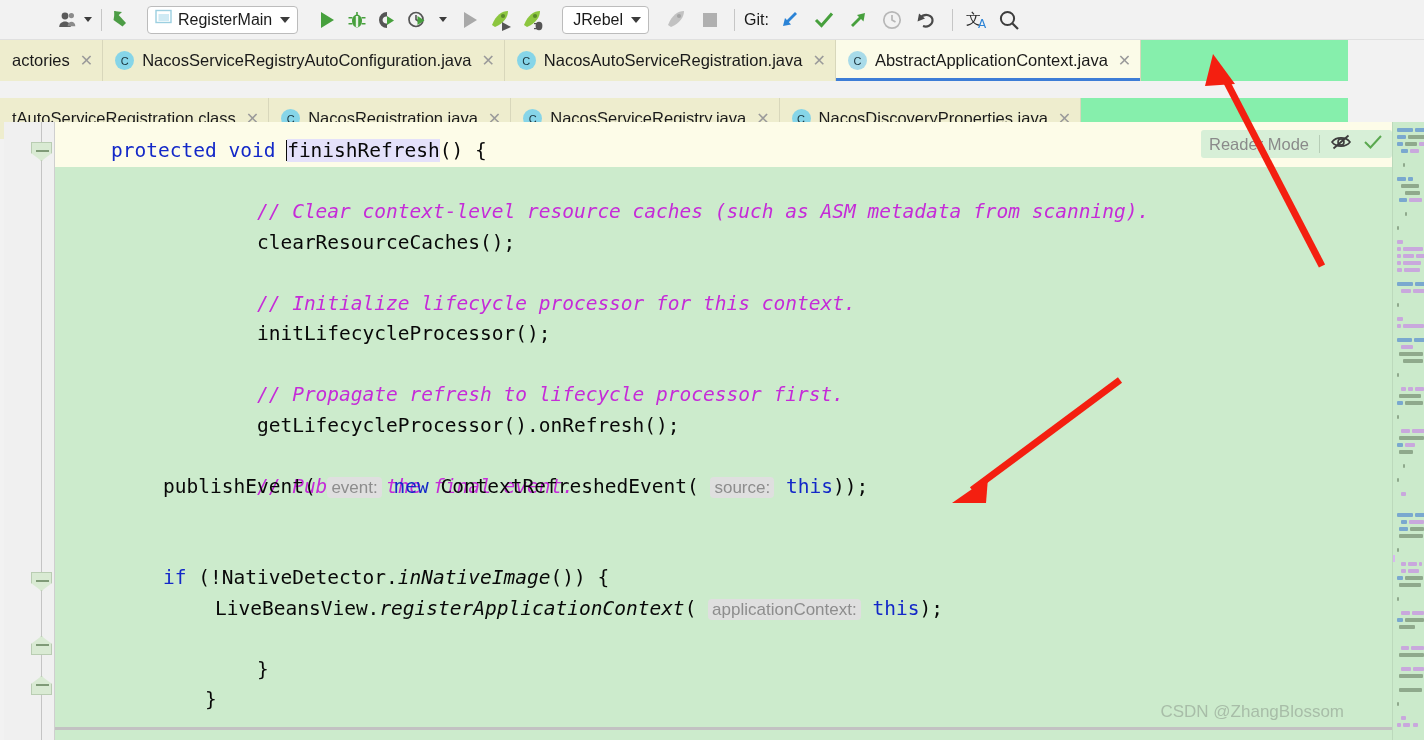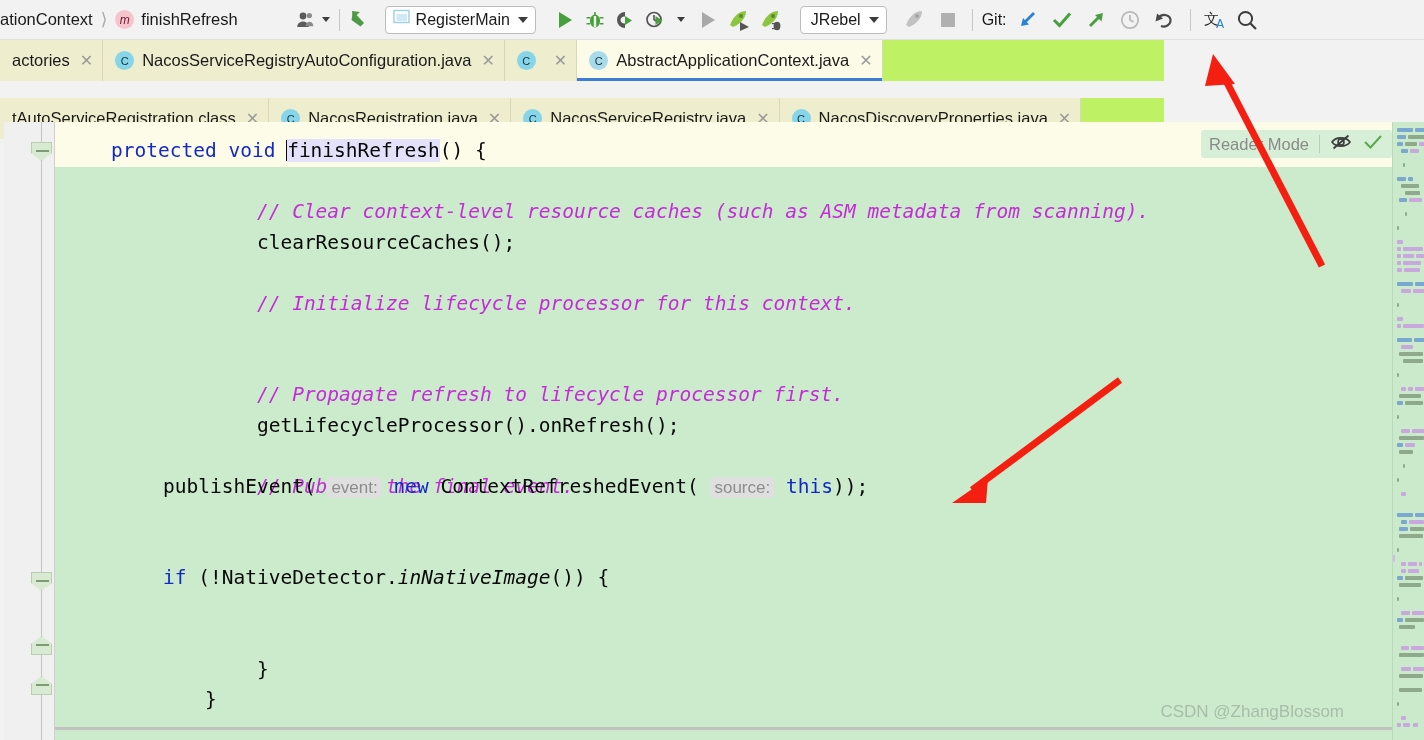--- a/index.html
+++ b/index.html
@@ -40,22 +40,22 @@
     background: #fff; border: 1px solid #bcbcbc; border-radius: 4px;
     flex: 0 0 auto;
   }
   .combo-label { font-size: 16px; color: #1a1a1a; white-space: nowrap; margin: 0 8px 0 4px; }
   .caret { width: 0; height: 0; border-left: 5px solid transparent; border-right: 5px solid transparent; border-top: 6px solid #3c3c3c; }
   .caret-sm { width: 0; height: 0; border-left: 4.5px solid transparent; border-right: 4.5px solid transparent; border-top: 5.5px solid #3c3c3c; }
   .git-label { font-size: 16px; color: #1a1a1a; margin-right: 4px; }
 
   
   .tabrow {
-    position: absolute; left: 0; width: 1164px; height: 41px;
-    background: #bef264;
+    position: absolute; left: 0; width: 1348px; height: 41px;
+    background: #86efac;
     display: flex; align-items: stretch;
   }
   #tabrow1 { top: 40px; }
   #tabrow2 { top: 98px; }
   .tab {
     display: flex; align-items: center;
     padding: 0 9px 0 12px;
     background: #eeedce;
     border-right: 1px solid #d8d7bb;
     position: relative;
@@ -174,26 +174,20 @@
   
   .arrow-layer { position: absolute; left: 0; top: 0; width: 1424px; height: 740px; pointer-events: none; }
 </style>
 </head>
 <body>
 
 <div id="app">
 
   <div class="toolbar">
 
-    <div class="crumbs">
-      <span class="crumb-text">ationContext</span>
-      <span class="crumb-sep">⟩</span>
-      <span class="badge-m">m</span>
-      <span class="crumb-text">finishRefresh</span>
-    </div>
 
     <div style="width:58px"></div>
 
     <div class="tb-icon">
       <svg width="22" height="18" viewBox="0 0 22 18">
         <circle cx="7" cy="5" r="3.4" fill="#5b5b5b"></circle>
         <path d="M1.2 16c0-3.4 2.6-5.6 5.8-5.6s5.8 2.2 5.8 5.6z" fill="#5b5b5b"></path>
         <circle cx="13.4" cy="4.6" r="2.6" fill="#8b8b8b"></circle>
         <path d="M9.6 15.2c0-2.8 1.9-4.4 3.8-4.4 2.2 0 3.9 1.6 3.9 4.4z" fill="#8b8b8b"></path>
       </svg>
@@ -356,20 +350,21 @@
       <span class="tab-label">actories</span>
       <span class="tab-close">✕</span>
     </div>
     <div class="tab">
       <span class="tab-ico">C</span>
       <span class="tab-label">NacosServiceRegistryAutoConfiguration.java</span>
       <span class="tab-close">✕</span>
     </div>
     <div class="tab">
       <span class="tab-ico">C</span>
+      <span class="tab-label">NacosAutoServiceRegistration.java</span>
       <span class="tab-close">✕</span>
     </div>
     <div class="tab active">
       <span class="tab-ico muted">C</span>
       <span class="tab-label">AbstractApplicationContext.java</span>
       <span class="tab-close">✕</span>
     </div>
   </div>
 
   <div class="tabrow" id="tabrow2">
@@ -428,20 +423,23 @@
       </div>
       <div class="code-line" style="top:75px">
         <span style="padding-left:108px">clearResourceCaches();</span>
       </div>
 
       <div class="code-line" style="top:105.5px"></div>
 
       <div class="code-line" style="top:136px">
         <span class="cmt" style="padding-left:108px">// Initialize lifecycle processor for this context.</span>
       </div>
+      <div class="code-line" style="top:166.5px">
+        <span style="padding-left:108px">initLifecycleProcessor();</span>
+      </div>
 
       <div class="code-line" style="top:197px"></div>
 
       <div class="code-line" style="top:258px">
         <span style="padding-left:108px">getLifecycleProcessor().onRefresh();</span>
       </div>
       <div class="code-line" style="top:227.5px">
         <span class="cmt" style="padding-left:108px">// Propagate refresh to lifecycle processor first.</span>
       </div>
 
@@ -451,20 +449,21 @@
         <span class="cmt" style="padding-left:108px">// Publish the final event.</span>
       </div>
 
       <div class="code-line" style="top:349.5px"><span style="padding-left:108px">publishEvent( <span class="hint">event:</span> <span class="kw">new</span> ContextRefreshedEvent( <span class="hint">source:</span> <span class="kw">this</span>));</span></div>
 
       <div class="code-line" style="top:380px"></div>
 
 
       <div class="code-line" style="top:441px"><span style="padding-left:108px"><span class="kw">if</span> (!NativeDetector.<span class="ital">inNativeImage</span>()) {</span></div>
 
+      <div class="code-line" style="top:471.5px"><span style="padding-left:160px">LiveBeansView.<span class="ital">registerApplicationContext</span>( <span class="hint">applicationContext:</span> <span class="kw">this</span>);</span></div>
 
       <div class="code-line" style="top:502px">
         <span style="padding-left:108px">}</span>
       </div>
       <div class="code-line" style="top:532.5px">
         <span style="padding-left:56px">}</span>
       </div>
 
       <div class="bottom-rule" style="left:0; width:1337px;"></div>
       <div class="watermark">CSDN @ZhangBlossom</div>

